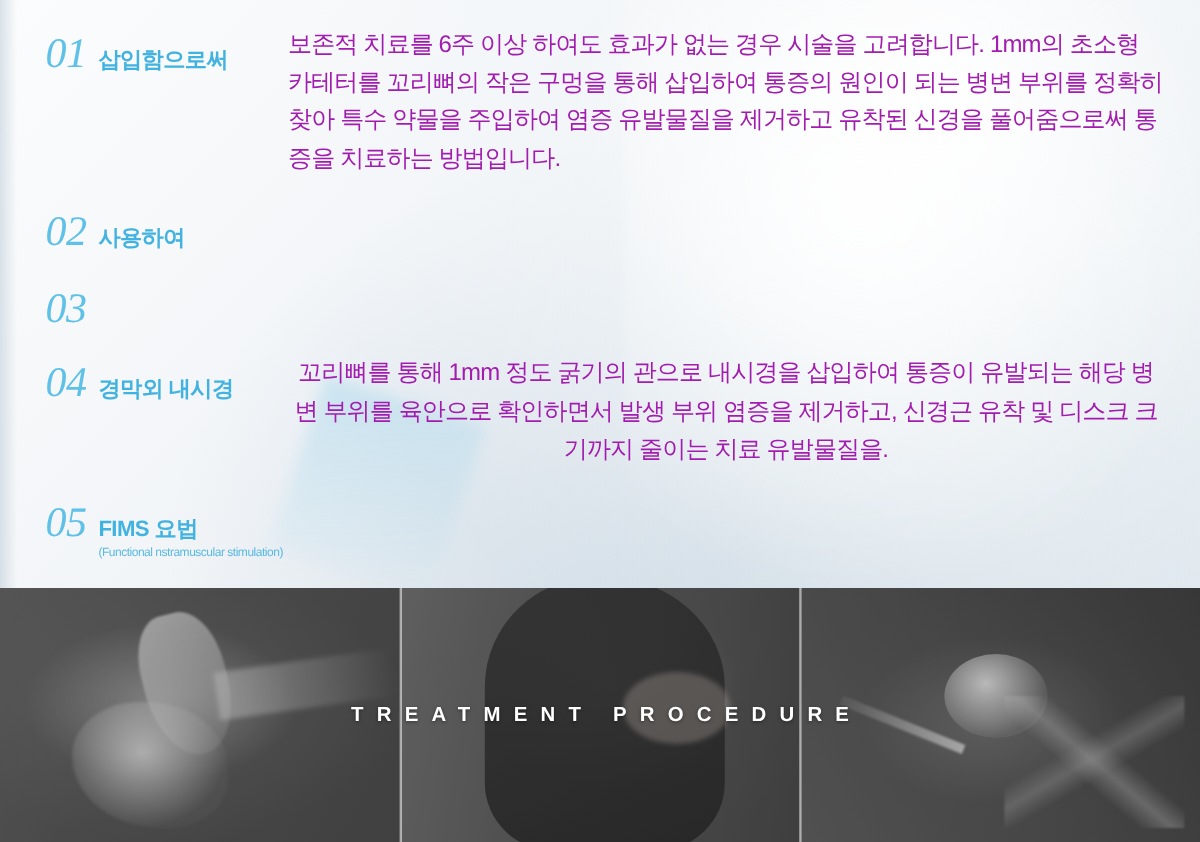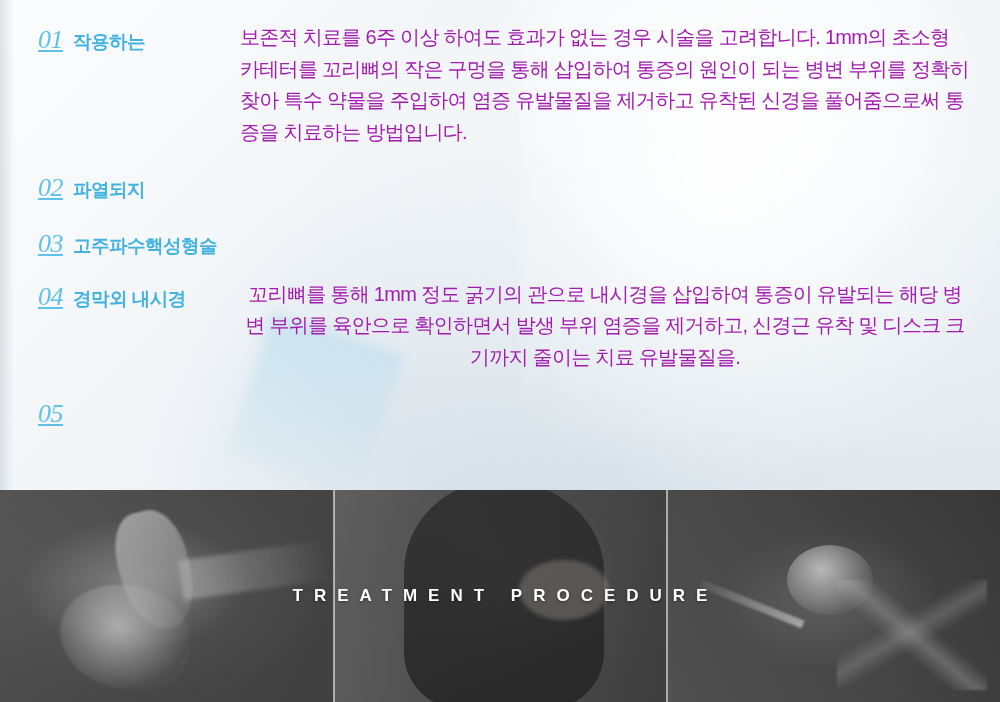--- a/index.html
+++ b/index.html
@@ -85,27 +85,26 @@
   .row-head {
     width: 200px;
     flex: 0 0 200px;
     display: flex;
     align-items: baseline;
     padding-top: 5px;
   }
   .num {
     font-family: "Liberation Serif", serif;
     font-style: italic;
-    font-size: 26px;
+    font-size: 35px;
     color: #5fc0e8;
     font-weight: 400;
     letter-spacing: -0.5px;
     margin-right: 10px;
     line-height: 1;
-    text-decoration: underline;
   }
   .head-text {
     display: block;
   }
   .title {
     font-size: 18.5px;
     color: #42b3e0;
     font-weight: bold;
     letter-spacing: -0.5px;
     line-height: 1.2;
@@ -287,57 +286,59 @@
     <div class="hand-shape"></div>
     <div class="needle"></div>
     <div class="top-edge-left"></div>
 
     <div class="rows">
 
       <div class="row row-1">
         <div class="row-head">
           <span class="num">01</span>
           <span class="head-text">
-            <span class="title">작용하는</span>
+            <span class="title">삽입함으로써</span>
           </span>
         </div>
         <div class="desc">보존적 치료를 6주 이상 하여도 효과가 없는 경우 시술을 고려합니다. 1mm의 초소형 카테터를 꼬리뼈의 작은 구멍을 통해 삽입하여 통증의 원인이 되는 병변 부위를 정확히 찾아 특수 약물을 주입하여 염증 유발물질을 제거하고 유착된 신경을 풀어줌으로써 통증을 치료하는 방법입니다.</div>
       </div>
 
       <div class="row row-2">
         <div class="row-head">
           <span class="num">02</span>
           <span class="head-text">
-            <span class="title">파열되지</span>
+            <span class="title">사용하여</span>
           </span>
         </div>
       </div>
 
       <div class="row row-3">
         <div class="row-head">
           <span class="num">03</span>
-          <span class="head-text">
-            <span class="title">고주파수핵성형술</span>
-          </span>
         </div>
       </div>
 
       <div class="row row-4">
         <div class="row-head">
           <span class="num">04</span>
           <span class="head-text">
             <span class="title">경막외 내시경</span>
           </span>
         </div>
         <div class="desc">꼬리뼈를 통해 1mm 정도 굵기의 관으로 내시경을 삽입하여 통증이 유발되는 해당 병변 부위를 육안으로 확인하면서 발생 부위 염증을 제거하고, 신경근 유착 및 디스크 크기까지 줄이는 치료 유발물질을.</div>
       </div>
 
       <div class="row row-5">
         <div class="row-head">
           <span class="num">05</span>
+          <span class="head-text">
+            <span class="title">FIMS 요법</span>
+            <span class="subtitle">(Functional
+nstramuscular stimulation)</span>
+          </span>
         </div>
       </div>
 
     </div>
   </div>
 
   <div class="bottom">
     <div class="photo p1">
       <div class="photo-inner">
         <div class="bone-a"></div>

